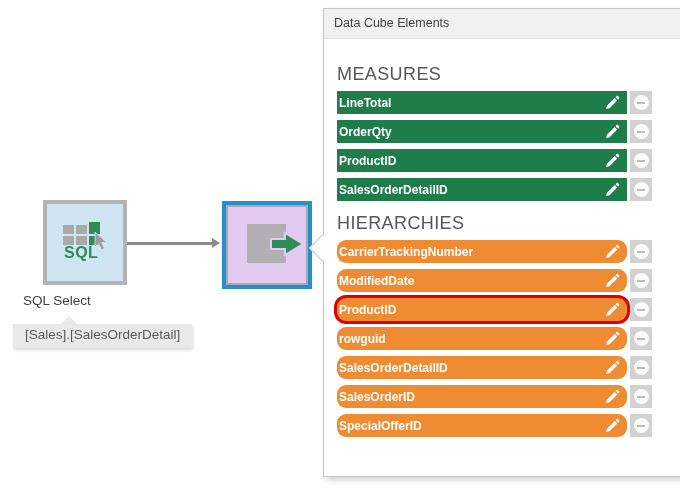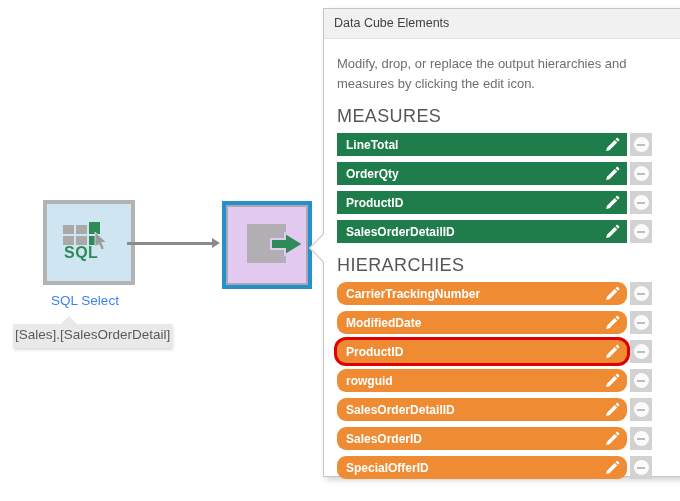--- a/index.html
+++ b/index.html
@@ -2,26 +2,26 @@
 <html><head>
 <meta charset="utf-8">
 <style>
   * { margin:0; padding:0; box-sizing:border-box; }
   html,body { width:680px; height:501px; background:#ffffff; overflow:hidden;
               font-family:"Liberation Sans", sans-serif; }
   .stage { position:relative; width:680px; height:501px; background:#fff; }
 
   
   .node { position:absolute; }
-  .node-sql { left:43px; top:200px; width:92px; height:85px;
+  .node-sql { left:43px; top:200px; width:84px; height:85px;
               background:#cfe6f2; border:4px solid #b3b3b3; }
   .node-process { left:222px; top:201px; width:90px; height:88px;
                   background:#e3caf0; border:4px solid #2691c9;
                   box-shadow: inset 0 0 0 2px #ada5b5; }
-  .node-label { position:absolute; text-align:center; font-size:13.5px; color:#3b82f6; }
+  .node-label { position:absolute; font-size:13.5px; color:#404040; }
   .label-sql { left:23px; top:293px; width:124px; }
   .label-process { left:207px; top:294px; width:120px; }
 
   
   .sql-icon { position:absolute; left:16px; top:14px; width:46px; height:50px; }
   .sql-grid { position:absolute; left:0; top:4px; }
   .sq { position:absolute; width:11px; height:9px; background:#a9a9a9; }
   .sq.green { background:#2e8b57; }
   .sql-text { position:absolute; left:1px; top:26px; font-size:16px; font-weight:bold;
               color:#2e8b57; letter-spacing:0.5px; }
@@ -33,21 +33,21 @@
   .proc-arrow { position:absolute; left:44px; top:26px; }
 
   
   .connector-line { position:absolute; left:127px; top:242px; width:90px; height:2.5px;
                     background:#8b8b8b; }
   .connector-arrowhead { position:absolute; left:212px; top:238px; width:0; height:0;
                          border-top:5px solid transparent; border-bottom:5px solid transparent;
                          border-left:8px solid #8b8b8b; }
 
   
-  .tooltip { position:absolute; left:13px; top:324px; height:24px; padding:3px 2px;
+  .tooltip { position:absolute; left:13px; top:324px; height:24px; padding:3px 12px;
              background:#e9e9e9; color:#5a5a5a; font-size:13.5px; white-space:nowrap;
              box-shadow:1px 2px 3px rgba(0,0,0,0.15); }
   .tooltip-notch { position:absolute; left:61px; top:316px; width:0; height:0;
                    border-left:8px solid transparent; border-right:8px solid transparent;
                    border-bottom:8px solid #e9e9e9; }
 
   
   .panel { position:absolute; left:323px; top:8px; width:396px; height:469px;
            background:#ffffff; border:1px solid #c6c6c6;
            box-shadow:3px 3px 6px rgba(0,0,0,0.18); }
@@ -58,21 +58,21 @@
                   border-bottom:1px solid #e2e2e2; line-height:29px; padding-left:10px;
                   font-size:12.5px; color:#424242; z-index:4; }
   .panel-close { position:absolute; right:8px; top:7px; width:18px; height:18px;
                  background:transparent; border:none; cursor:pointer; padding:2px; }
   .panel-body { position:relative; padding:13px; z-index:4; }
   .panel-desc { margin-top:2px; width:318px; font-size:13px; line-height:20px; color:#6e6e6e; }
   .section-label { margin:12px 0 6px; font-size:18px; color:#565656; letter-spacing:0.4px; }
 
   .elem-row { display:flex; align-items:stretch; height:23px; margin-bottom:6px; width:315px; }
   .pill { position:relative; width:290px; display:flex; align-items:center;
-          padding-left:9px; cursor:default; }
+          padding-left:2px; cursor:default; }
   .pill.green { background:#1f7c4b; }
   .pill.orange { background:#ee8b33;border-radius:9px; }
   .pill.highlighted { box-shadow:0 0 0 3px #e00000; }
   .pill-label { color:#ffffff; font-size:12px; font-weight:600; }
   .edit-btn { position:absolute; right:6px; top:3px; width:18px; height:18px; cursor:pointer; }
   .remove-btn { width:22px; height:23px; margin-left:3px; background:#d2d2d2; border:none;
                 cursor:pointer; display:flex; align-items:center; justify-content:center; }
   .minus-circle { width:15px; height:15px; border-radius:50%; background:#fbfbfb;
                   display:flex; align-items:center; justify-content:center; }
   .minus-bar { width:8px; height:2px; background:#bdbdbd; }
@@ -119,21 +119,20 @@
     <div class="panel-header">
       <span>Data Cube Elements</span>
       <button class="panel-close">
         <svg width="12" height="12" viewBox="0 0 12 12">
           <path d="M1 1 L11 11 M11 1 L1 11" stroke="#5f5f5f" stroke-width="1.6" fill="none"></path>
         </svg>
       </button>
     </div>
 
     <div class="panel-body">
-      <div class="panel-desc">Modify, drop, or replace the output hierarchies and measures by clicking the edit icon.</div>
 
       <div class="section-label">MEASURES</div>
 
       <div class="elem-row">
         <div class="pill green">
           <span class="pill-label">LineTotal</span>
           <span class="edit-btn">
             <svg width="18" height="18" viewBox="0 0 20 20">
                 <path d="M3.4 16.8 L4.4 13 L13 4.4 L15.8 7.2 L7.2 15.8 L3.4 16.8 Z M13.9 3.5 L15.1 2.3 C15.5 1.9 16.2 1.9 16.6 2.3 L17.9 3.6 C18.3 4 18.3 4.7 17.9 5.1 L16.7 6.3 Z" fill="#ffffff"></path>
               </svg>

